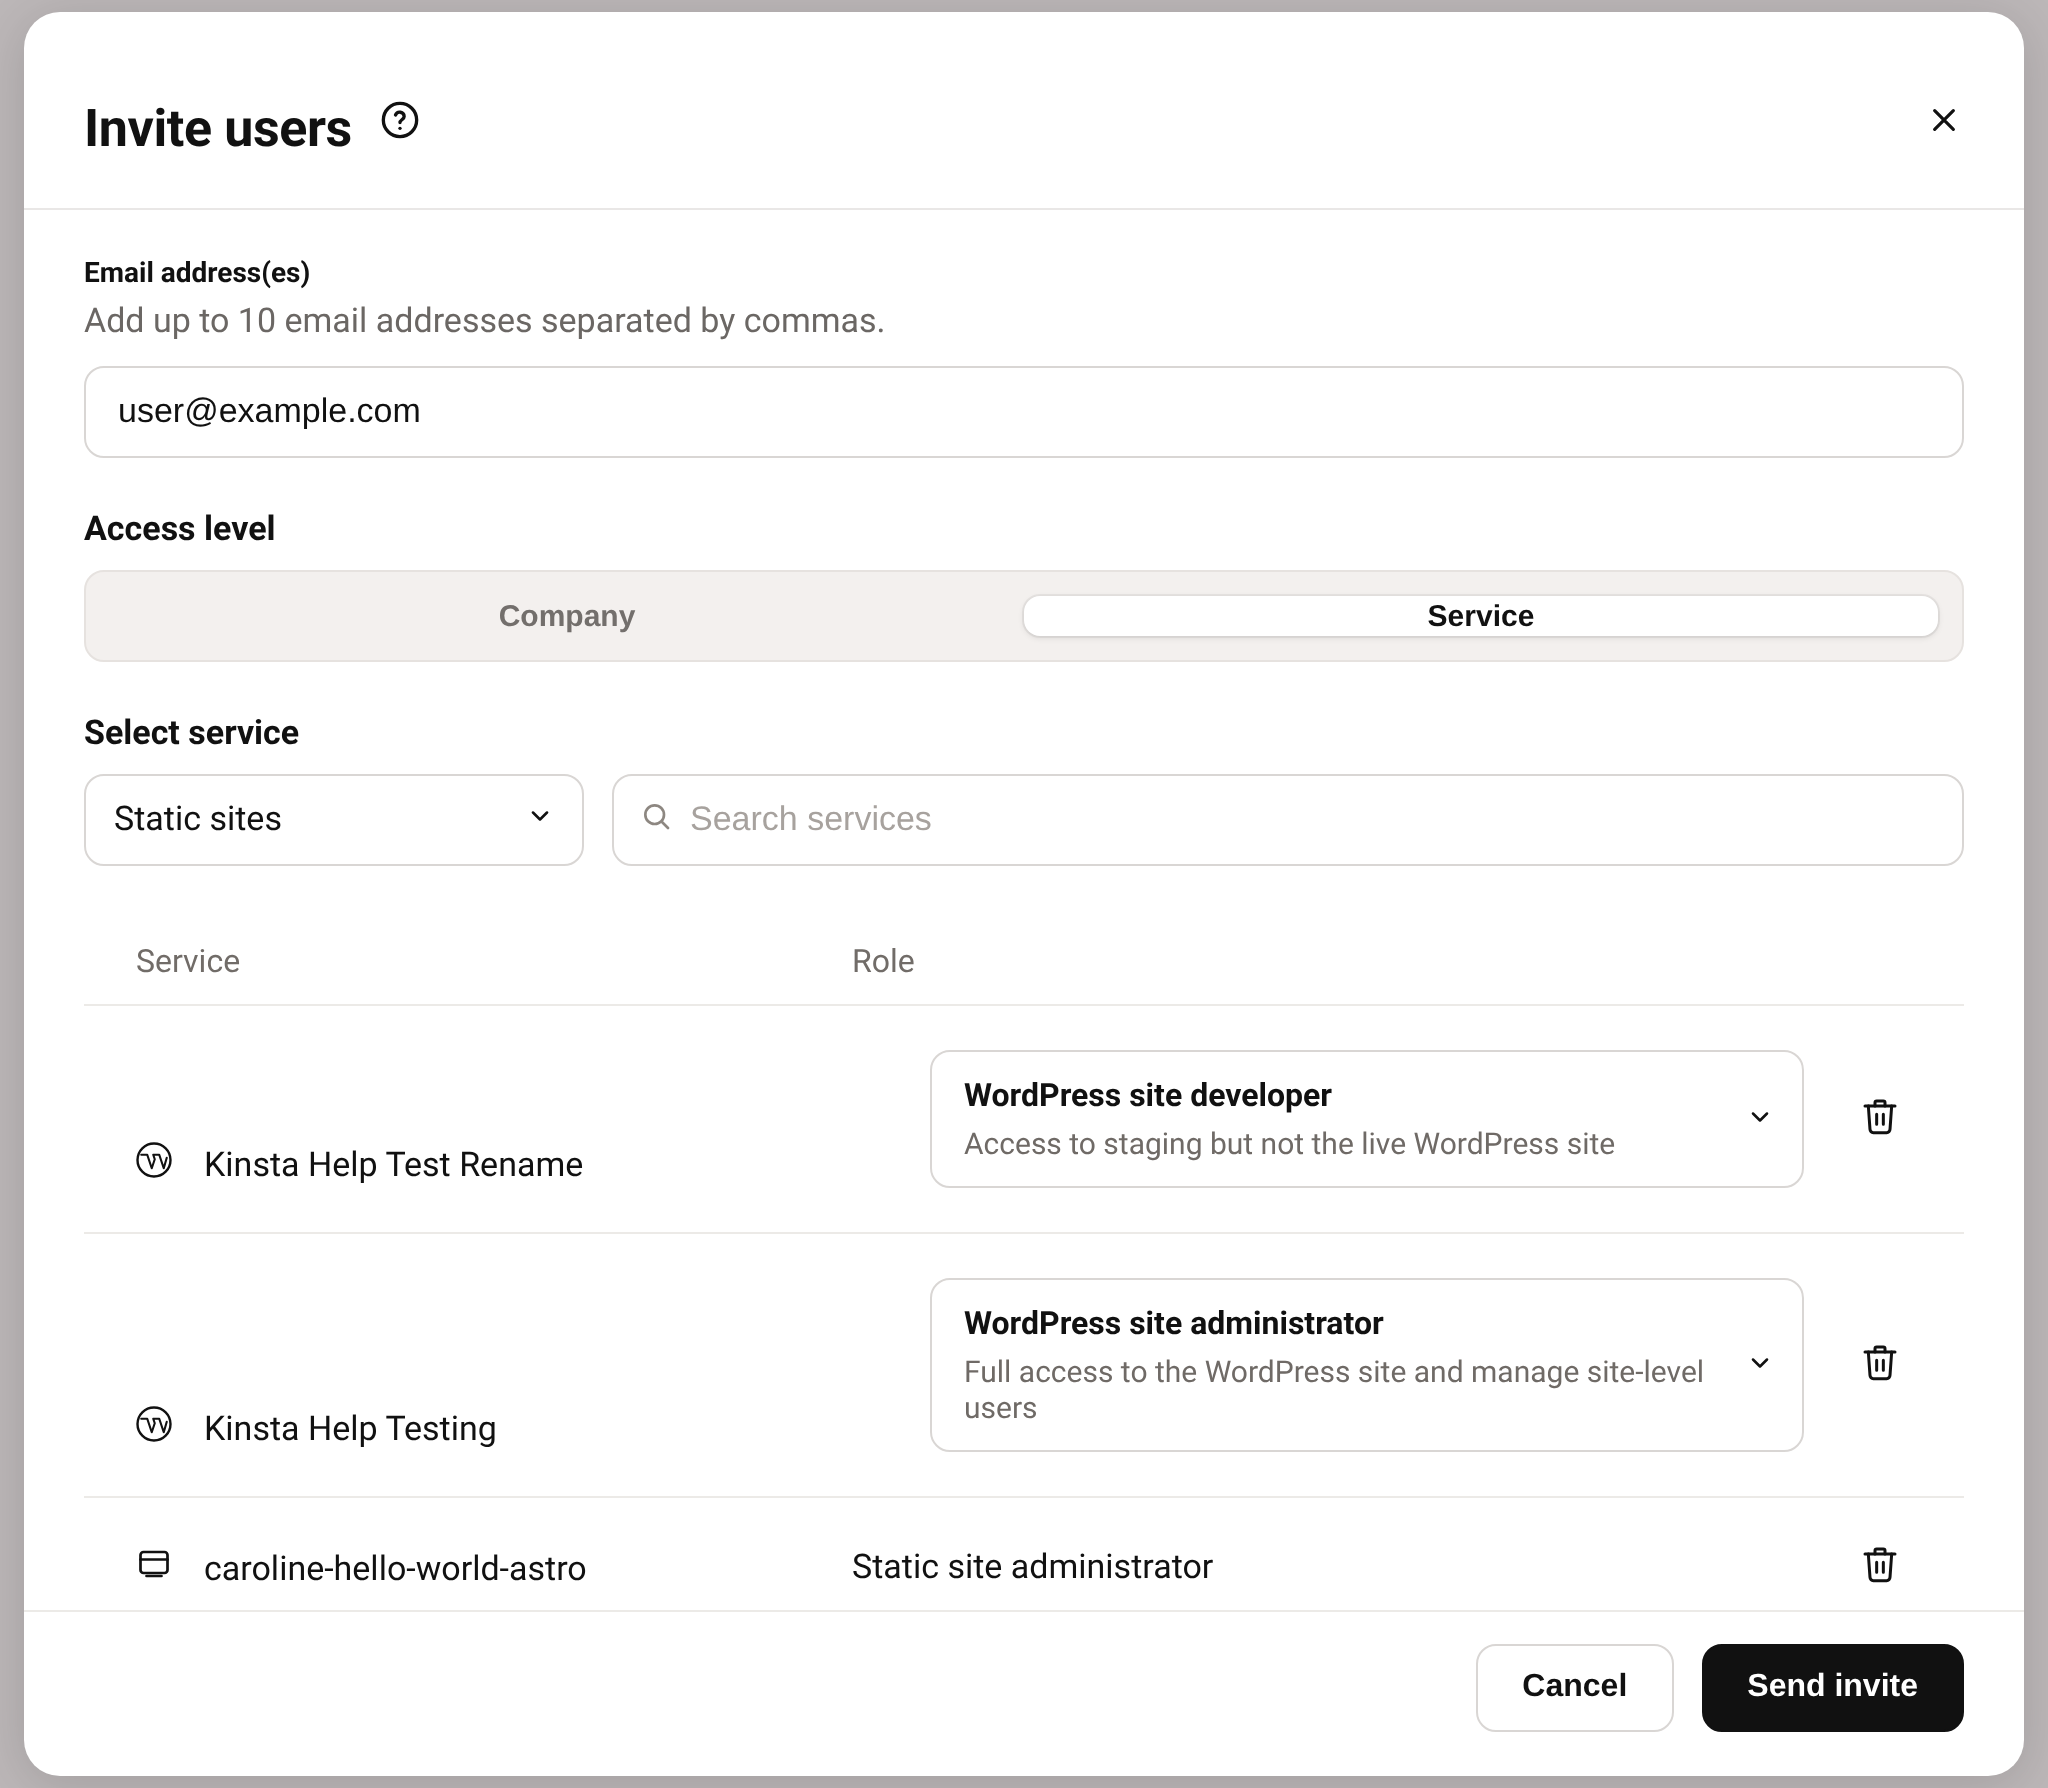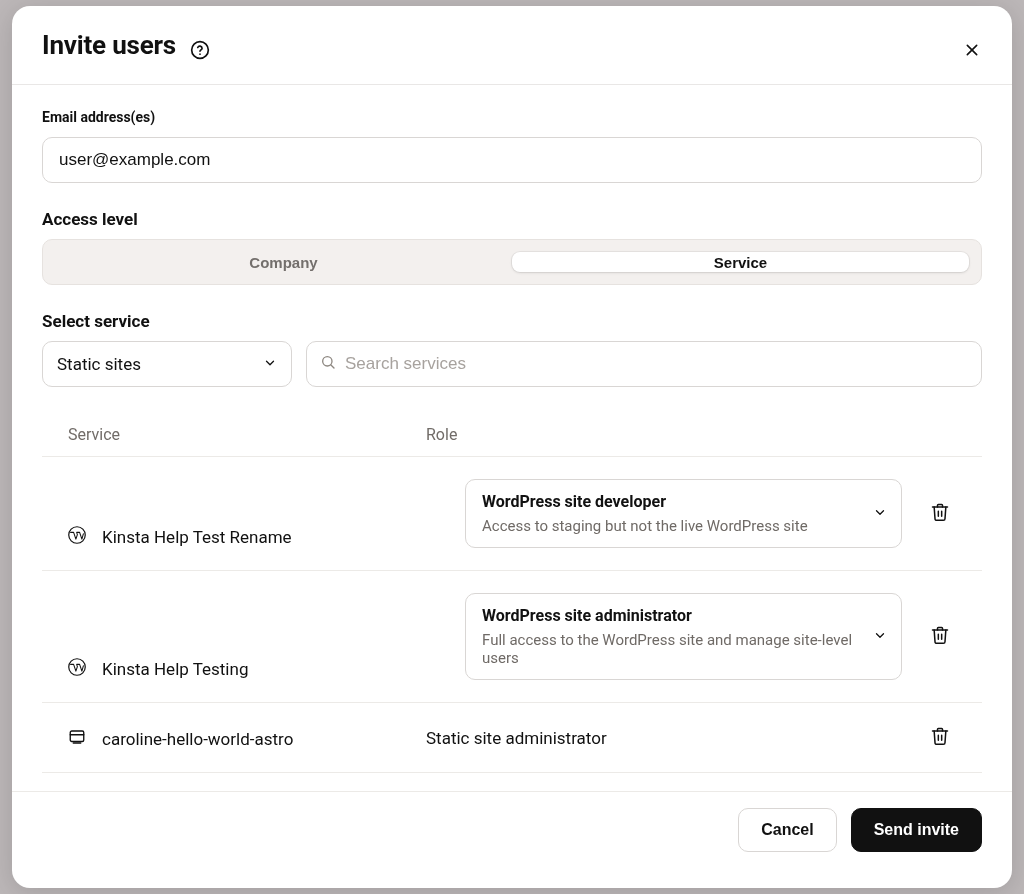--- a/index.html
+++ b/index.html
@@ -1,19 +1,19 @@
 <!DOCTYPE html>
 <html><head>
 <meta charset="utf-8">
 <style>
   * { box-sizing: border-box; }
   html, body { margin:0; padding:0; height:100%; font-family:-apple-system,BlinkMacSystemFont,"Segoe UI",Roboto,Helvetica,Arial,sans-serif; }
   body { background:#bcb7b8; width:1024px; height:894px; overflow:hidden; }
   .modal { position:absolute; left:12px; top:6px; right:12px; bottom:6px; background:#fff; border-radius:18px; box-shadow:0 4px 26px rgba(0,0,0,.14); overflow:hidden; display:flex; flex-direction:column; }
-  .modal-header { display:flex; align-items:flex-end; padding:24px 28px 24px 30px; }
+  .modal-header { display:flex; align-items:flex-start; padding:24px 28px 24px 30px;margin-top:20px; }
   .modal-title { font-size:26px; font-weight:700; color:#111; letter-spacing:-.2px; }
   .help-icon { margin-left:14px; width:20px; height:20px; display:inline-flex; align-items:center; justify-content:center; }
   .help-icon svg, .close-btn svg { display:block; }
   .close-btn { margin-left:auto; width:20px; height:20px; cursor:pointer; background:none; border:none; padding:0; color:#111; }
   .hr { height:1px; background:#e9e7e6; width:100%; }
   .body { flex:1; overflow:auto; padding:24px 30px 10px; }
   .label { font-size:14px; font-weight:700; color:#111; }
   .hint { margin-top:6px; color:#6b6764; font-size:17px; }
   .text-input { margin-top:12px; width:100%; height:46px; border:1px solid #d9d6d4; border-radius:10px; padding:0 16px; font-size:17px; color:#111; outline:none; }
   .text-input::placeholder { color:#a7a29e; }
@@ -36,21 +36,21 @@
   .tr { border-top:1px solid #eceae7; display:flex; align-items:flex-end; padding:22px 26px; }
   .svc { display:flex; align-items:center; gap:16px; width:358px; font-size:17px; color:#111; }
   .svc .ico { width:18px; color:#111; }
   .role-cell { flex:1; display:flex; align-items:center; }
   .role-select { flex:1; max-width:480px; border:1px solid #d9d6d4; border-radius:10px; padding:12px 44px 12px 16px; position:relative; cursor:pointer; background:#fff;margin-left:39px; }
   .role-title { font-weight:700; font-size:16px; color:#111; }
   .role-desc { margin-top:6px; font-size:15px; color:#6f6a66; }
   .role-chev { position:absolute; right:14px; top:50%; transform:translateY(-50%); color:#111; }
   .role-static { font-size:17px; color:#111; }
   .trash { margin-left:auto; padding-left:28px; cursor:pointer; color:#111; background:none; border:none; }
-  .footer { border-top:1px solid #eceae7; padding:16px 30px 36px; display:flex; justify-content:flex-end; gap:14px; }
+  .footer { border-top:1px solid #eceae7; padding:16px 30px 22px; display:flex; justify-content:flex-end; gap:14px; }
   .btn { height:44px; padding:0 22px; border-radius:10px; font-size:16px; font-weight:600; cursor:pointer; }
   .btn-secondary { background:#fff; border:1px solid #d9d6d4; color:#111; }
   .btn-primary { background:#111; color:#fff; border:1px solid #111; }
 </style>
 </head>
 <body>
 
 <div class="modal">
 
   <div class="modal-header">
@@ -67,20 +67,21 @@
           <path d="M5 5l14 14M19 5L5 19"></path>
         </svg>
     </button>
   </div>
   <div class="hr"></div>
 
   <div class="body">
 
     <div>
       <div class="label">Email address(es)</div>
+      <div class="hint">Add up to 10 email addresses separated by commas.</div>
       <input class="text-input" value="user@example.com" style="">
     </div>
 
     <div class="section">
       <div class="section-label">Access level</div>
       <div class="seg">
         <button class="seg-btn">Company</button>
         <button class="seg-btn active">Service</button>
       </div>
     </div>

